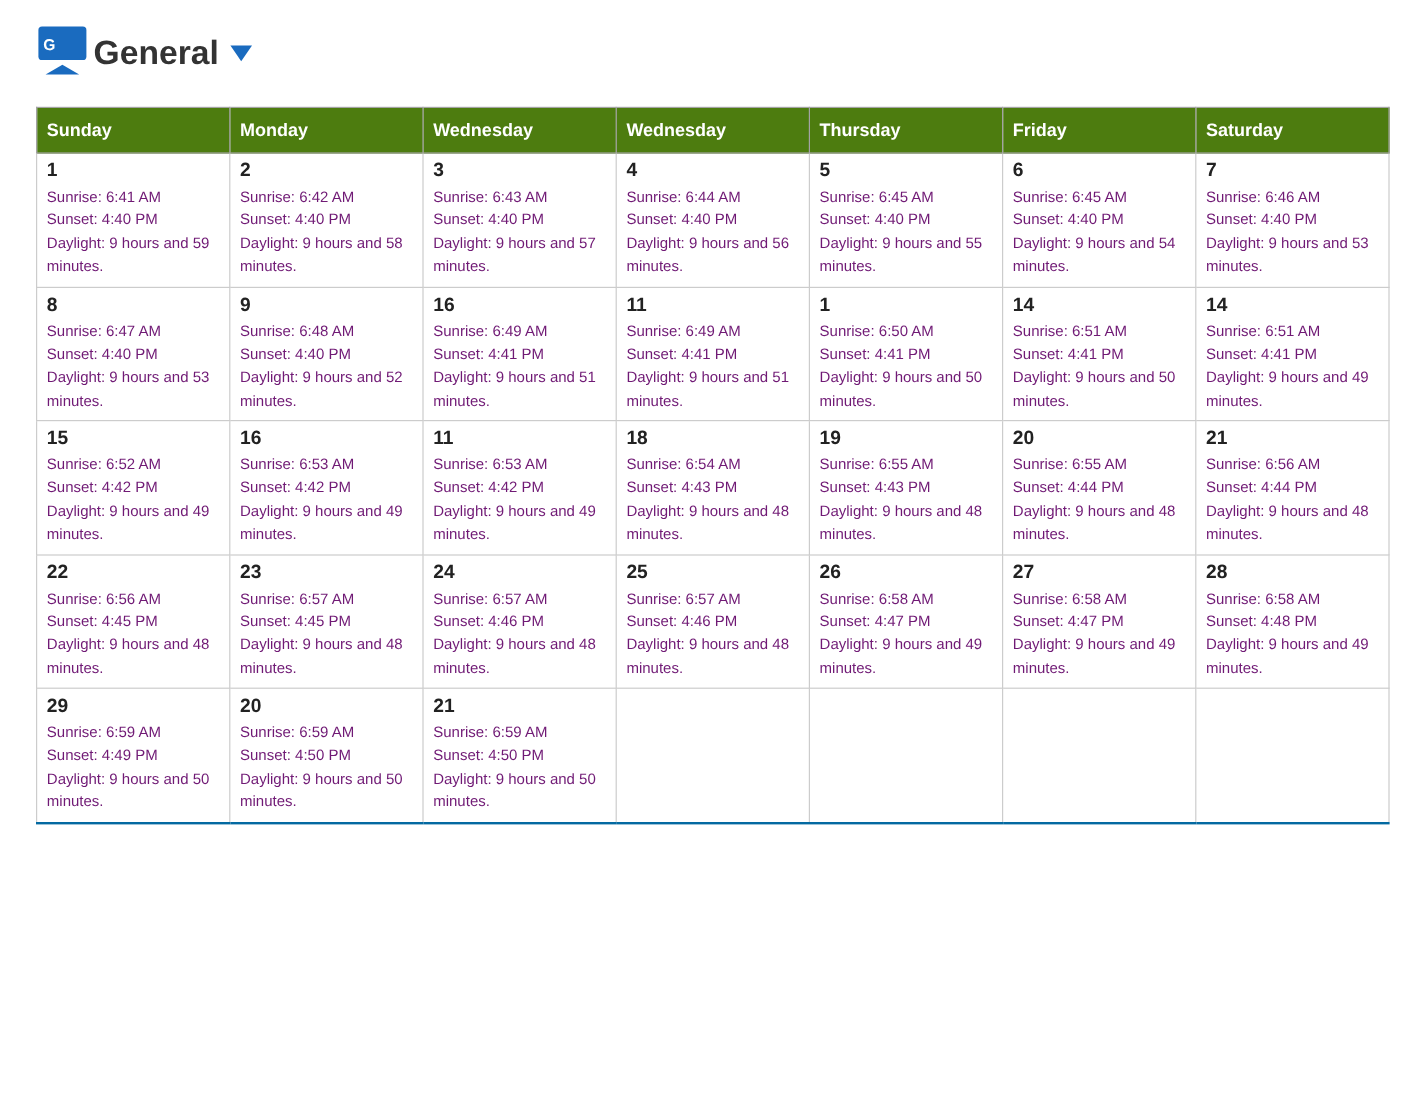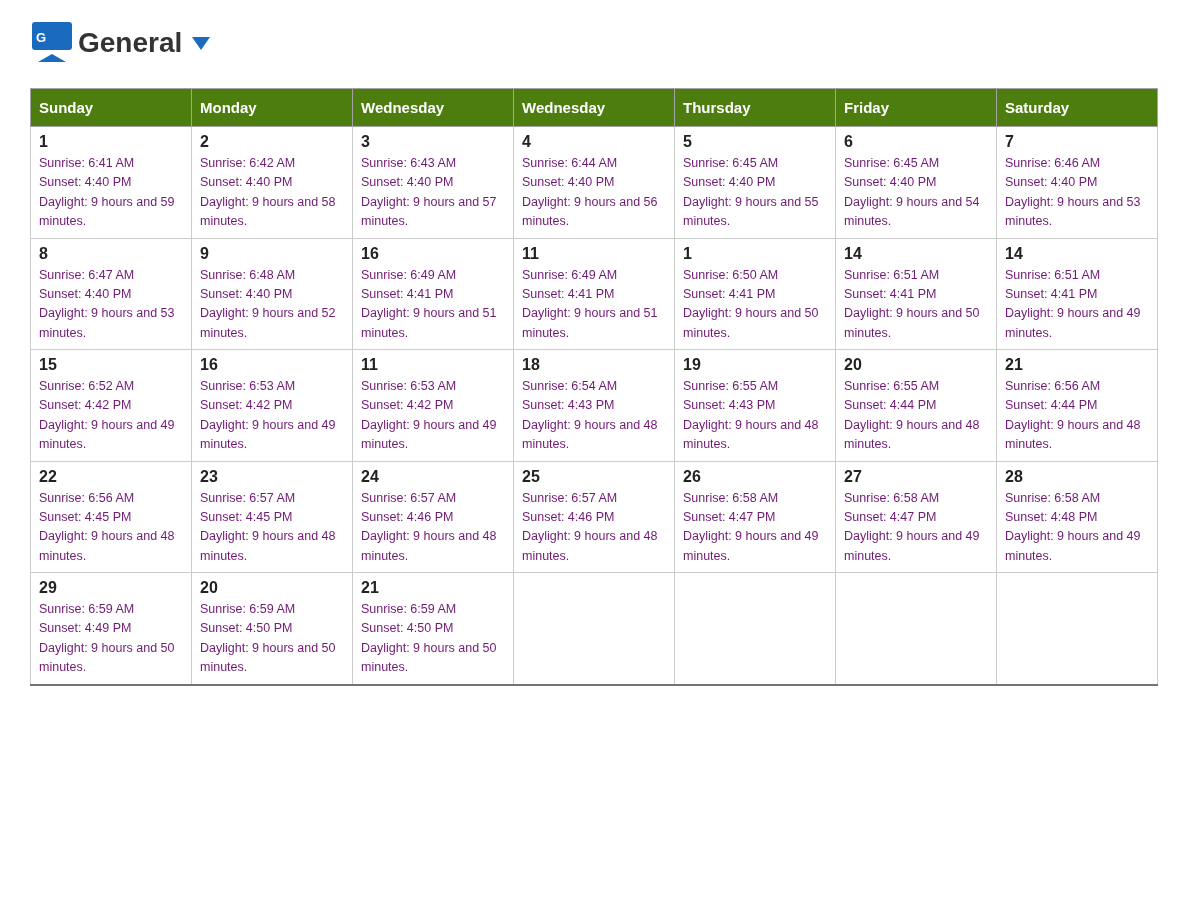--- a/index.html
+++ b/index.html
@@ -66,21 +66,21 @@
     tbody tr td {
       vertical-align: top;
       border: 1px solid #ccc;
       padding: 6px 8px;
       font-size: 13px;
       color: #222;
       min-height: 90px;
       height: 110px;
     }
     tbody tr:last-child td {
-      border-bottom: 2px solid #737373;
+      border-bottom: 2px solid #0369a1;
     }
     tbody tr td .day-num {
       font-size: 16px;
       font-weight: bold;
       color: #222;
       display: block;
       margin-bottom: 3px;
     }
     tbody tr td .day-info {
       font-size: 12.5px;

